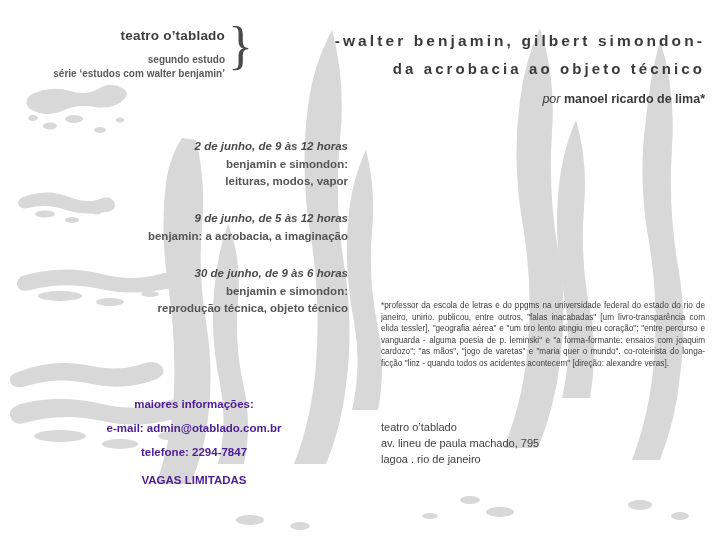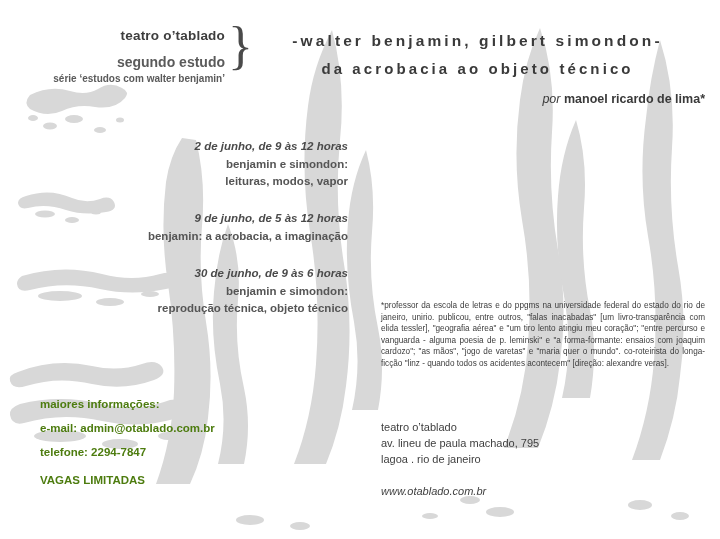--- a/index.html
+++ b/index.html
@@ -41,21 +41,21 @@
     text-align: right;
   }
   .teatro {
     font-size: 13.5px;
     font-weight: bold;
     color: #3d3d3d;
     letter-spacing: .2px;
   }
   .segundo {
     margin-top: 11px;
-    font-size: 14px;
+    font-size: 10px;
     font-weight: bold;
     color: #5a5a5a;
   }
   .serie {
     margin-top: 3px;
     font-size: 10px;
     font-weight: bold;
     color: #5a5a5a;
     white-space: nowrap;
     margin-left: -37px;
@@ -67,21 +67,21 @@
     font-size: 52px;
     font-weight: 300;
     color: #4a4a4a;
     font-family: "Liberation Serif", serif;
   }
   .title-wrap {
     position: absolute;
     left: 250px;
     top: 4px;
     width: 455px;
-    text-align: center;
+    text-align: right;
   }
   .title1 {
     font-size: 15.5px;
     font-weight: bold;
     letter-spacing: 3.1px;
     color: #3a3a3a;
     white-space: nowrap;
   }
   .title2 {
     margin-top: 10px;
@@ -129,22 +129,22 @@
     font-weight: bold;
     color: #555;
     line-height: 17px;
   }
   
   .contact {
     position: absolute;
     left: 40px;
     top: 398px;
     width: 308px;
-    text-align: left;
-    color: #4d7c0f;
+    text-align: center;
+    color: #4c1d95;
   }
   .contact div {
     font-size: 11.5px;
     font-weight: bold;
     margin-bottom: 12px;
   }
   .contact .vagas {
     margin-top: 16px;
   }
   
@@ -268,16 +268,15 @@
     <div>telefone: 2294-7847</div>
     <div class="vagas">VAGAS LIMITADAS</div>
   </div>
 
   <div class="footnote">*professor da escola de letras e do ppgms na universidade federal do estado do rio de janeiro, unirio. publicou, entre outros, "falas inacabadas" [um livro-transparência com elida tessler], "geografia aérea" e "um tiro lento atingiu meu coração"; "entre percurso e vanguarda - alguma poesia de p. leminski" e "a forma-formante: ensaios com joaquim cardozo"; "as mãos", "jogo de varetas" e "maria quer o mundo". co-roteirista do longa-ficção "linz - quando todos os acidentes acontecem" [direção: alexandre veras].</div>
 
   <div class="address">
     <div>teatro o’tablado</div>
     <div>av. lineu de paula machado, 795</div>
     <div>lagoa . rio de janeiro</div>
-    <div class="site">www.otablado.com.br</div>
   </div>
 
 </div>
 
 </body></html>

